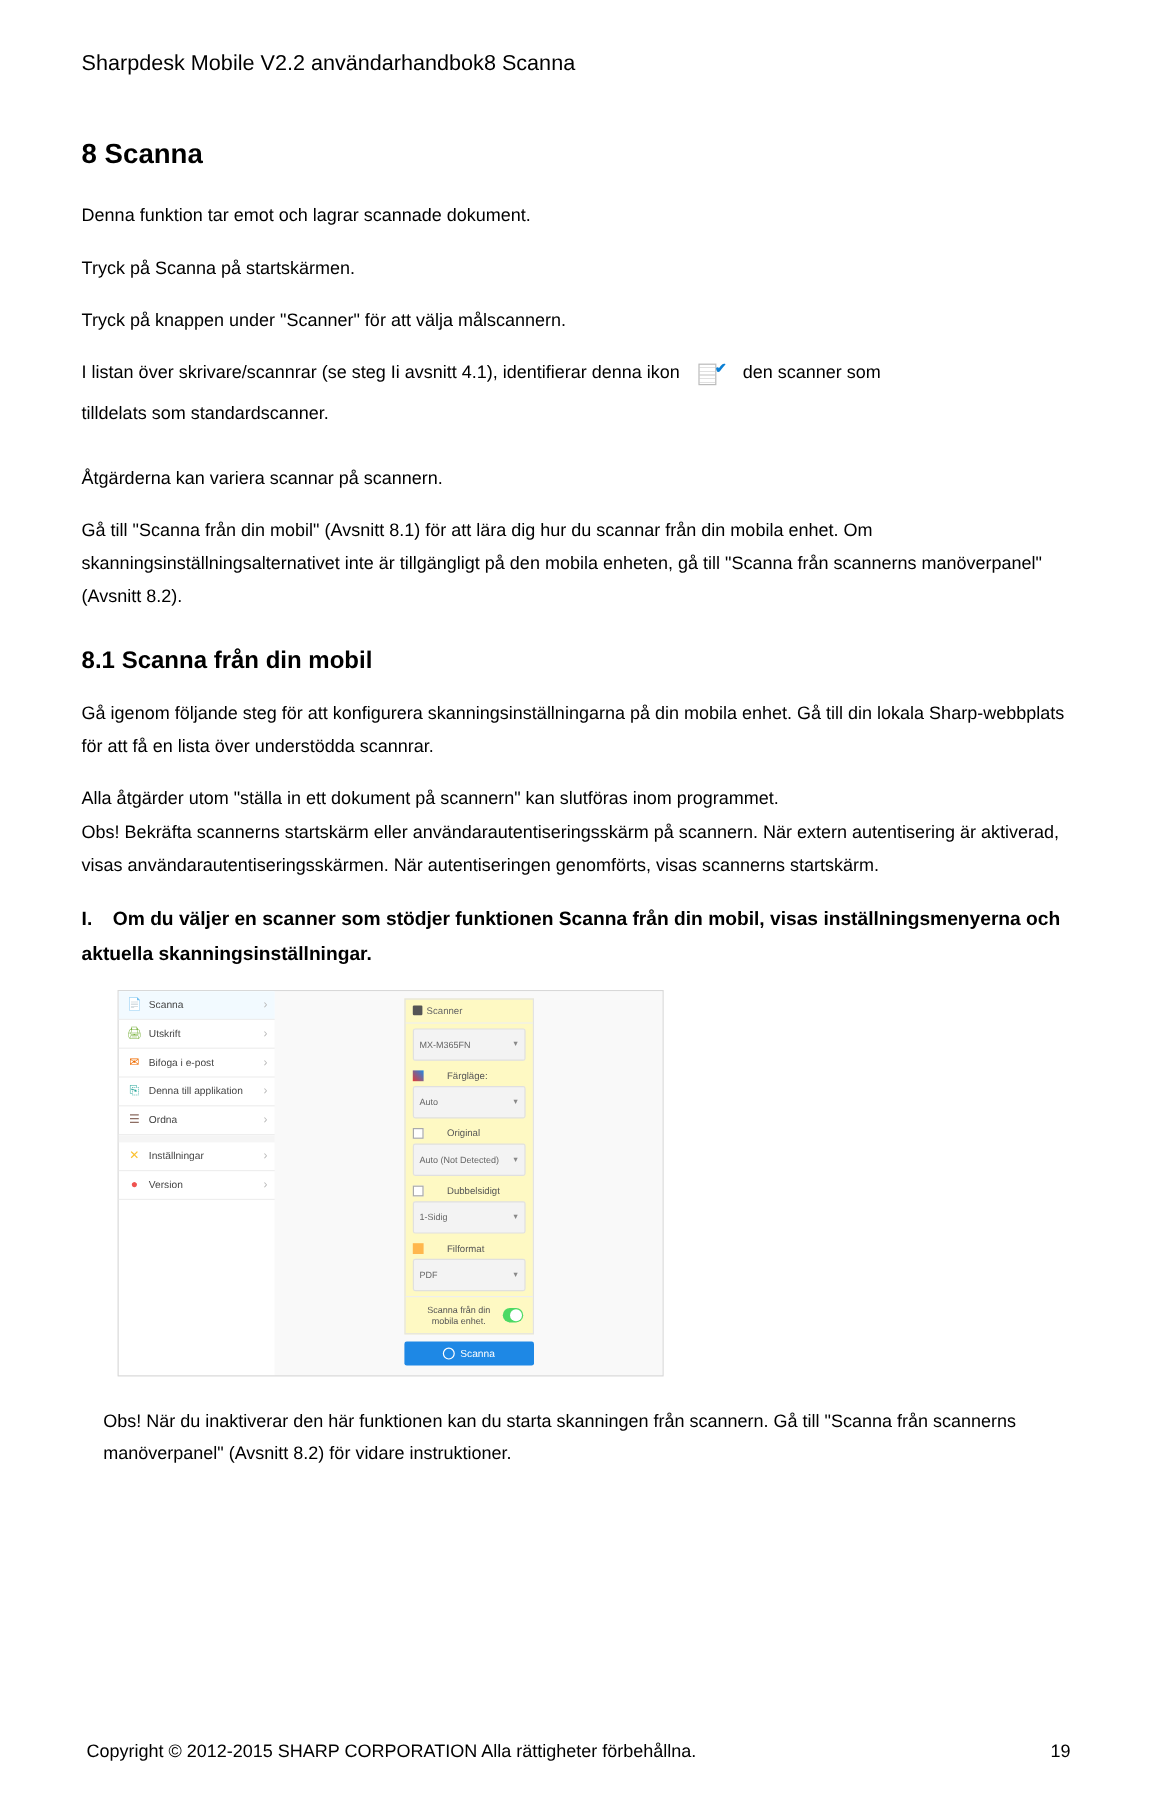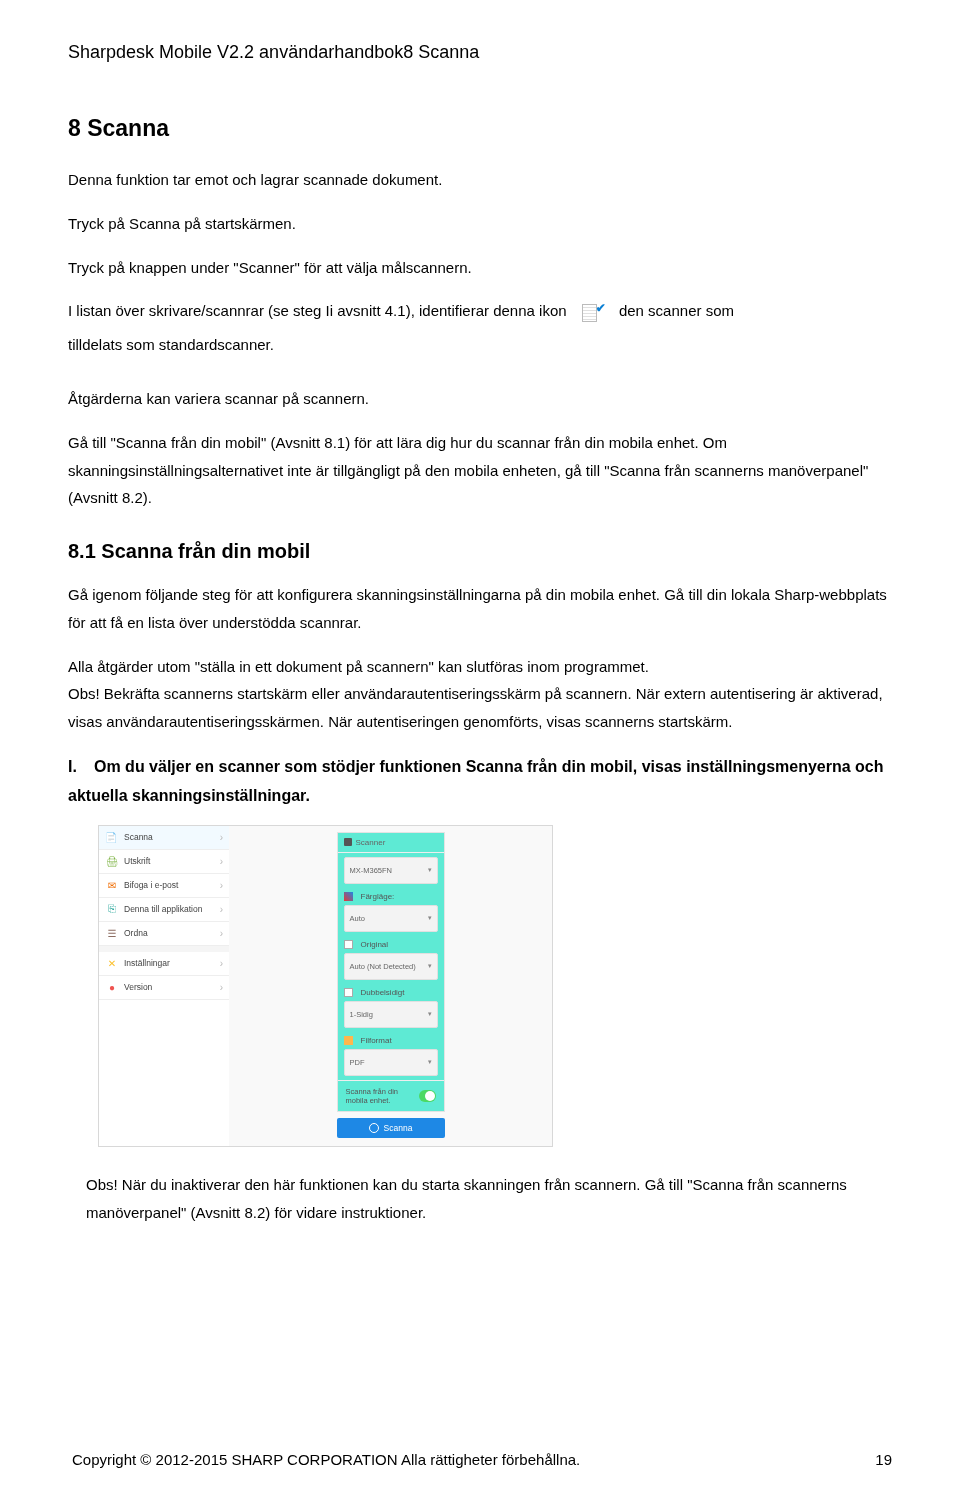--- a/index.html
+++ b/index.html
@@ -125,21 +125,21 @@
     .main-area {
       flex: 1;
       background: #f9f9f9;
       display: flex;
       flex-direction: column;
       align-items: center;
       padding: 6px 0 8px 0;
     }
     .settings-panel {
       width: 108px;
-      background: #5eead4;
+      background: #fef9c3;
       border: 1px solid #e3e3e3;
     }
     .settings-head {
       padding: 5px 6px;
       font-size: 8px;
       color: #666;
       border-bottom: 1px solid #eee;
       display: flex;
       align-items: center;
       gap: 4px;
@@ -157,35 +157,36 @@
       justify-content: space-between;
       align-items: center;
       font-size: 7.5px;
       color: #666;
     }
     .drop .car { font-size: 7px; color: #888; }
     .opt-label {
       padding: 4px 6px 0 6px;
       display: flex;
       align-items: center;
-      gap: 8px;
+      gap: 20px;
       font-size: 8px;
       color: #555;
     }
     .opt-label .sw {
       width: 9px; height: 9px;
       display: inline-block;
     }
     .toggle-row {
       display: flex;
       align-items: center;
       justify-content: space-between;
       padding: 6px 8px;
       font-size: 7.5px;
       color: #555;
+      text-align: center;
     }
     .toggle {
       width: 22px; height: 12px; border-radius: 6px;
       background: #4cd964;
       position: relative;
     }
     .toggle::after {
       content: "";
       position: absolute;
       right: 1px; top: 1px;

